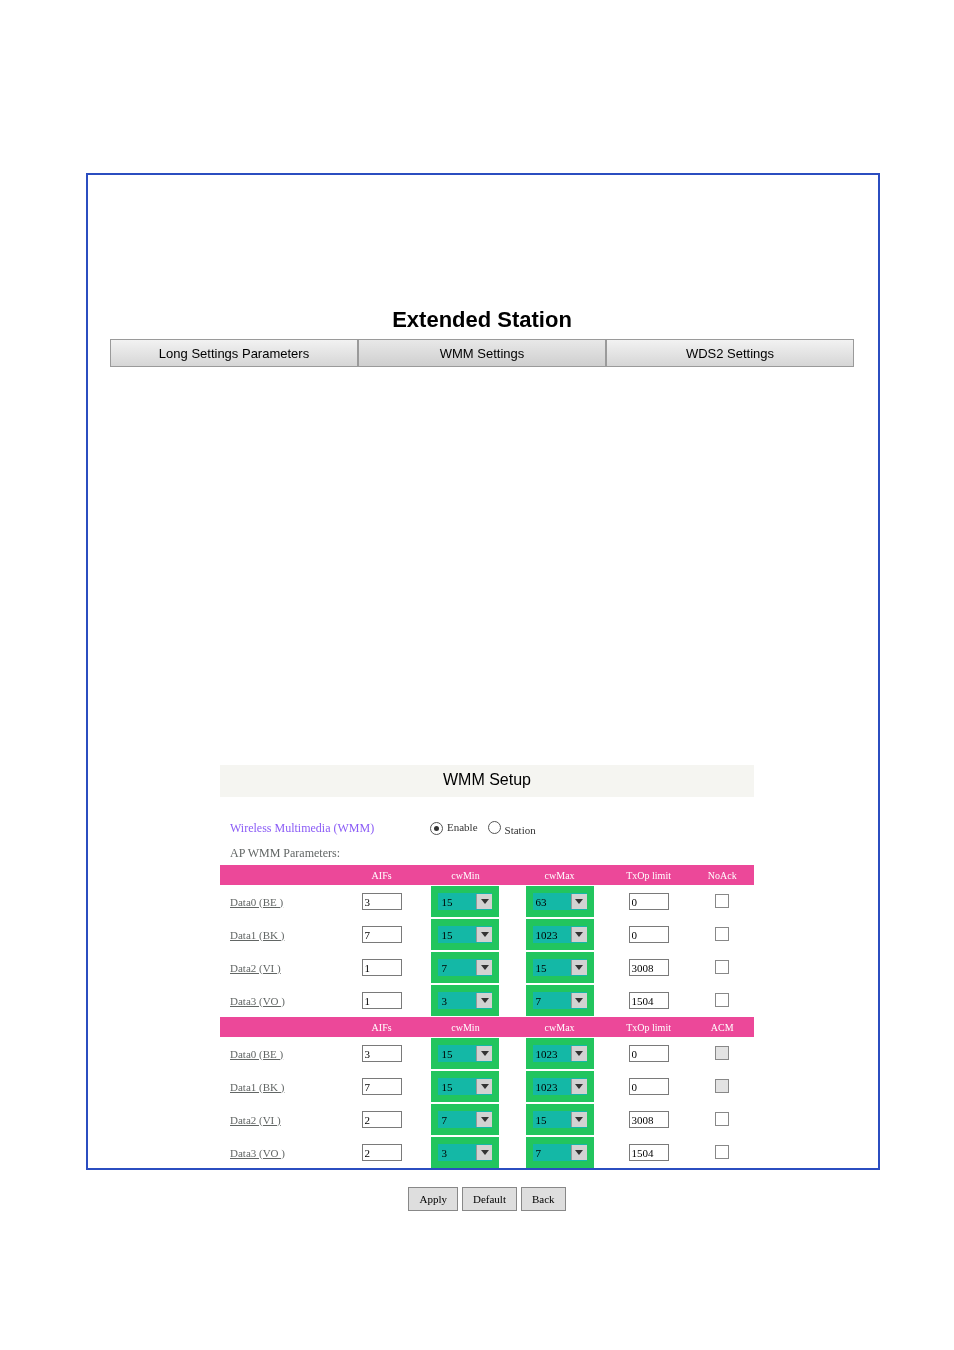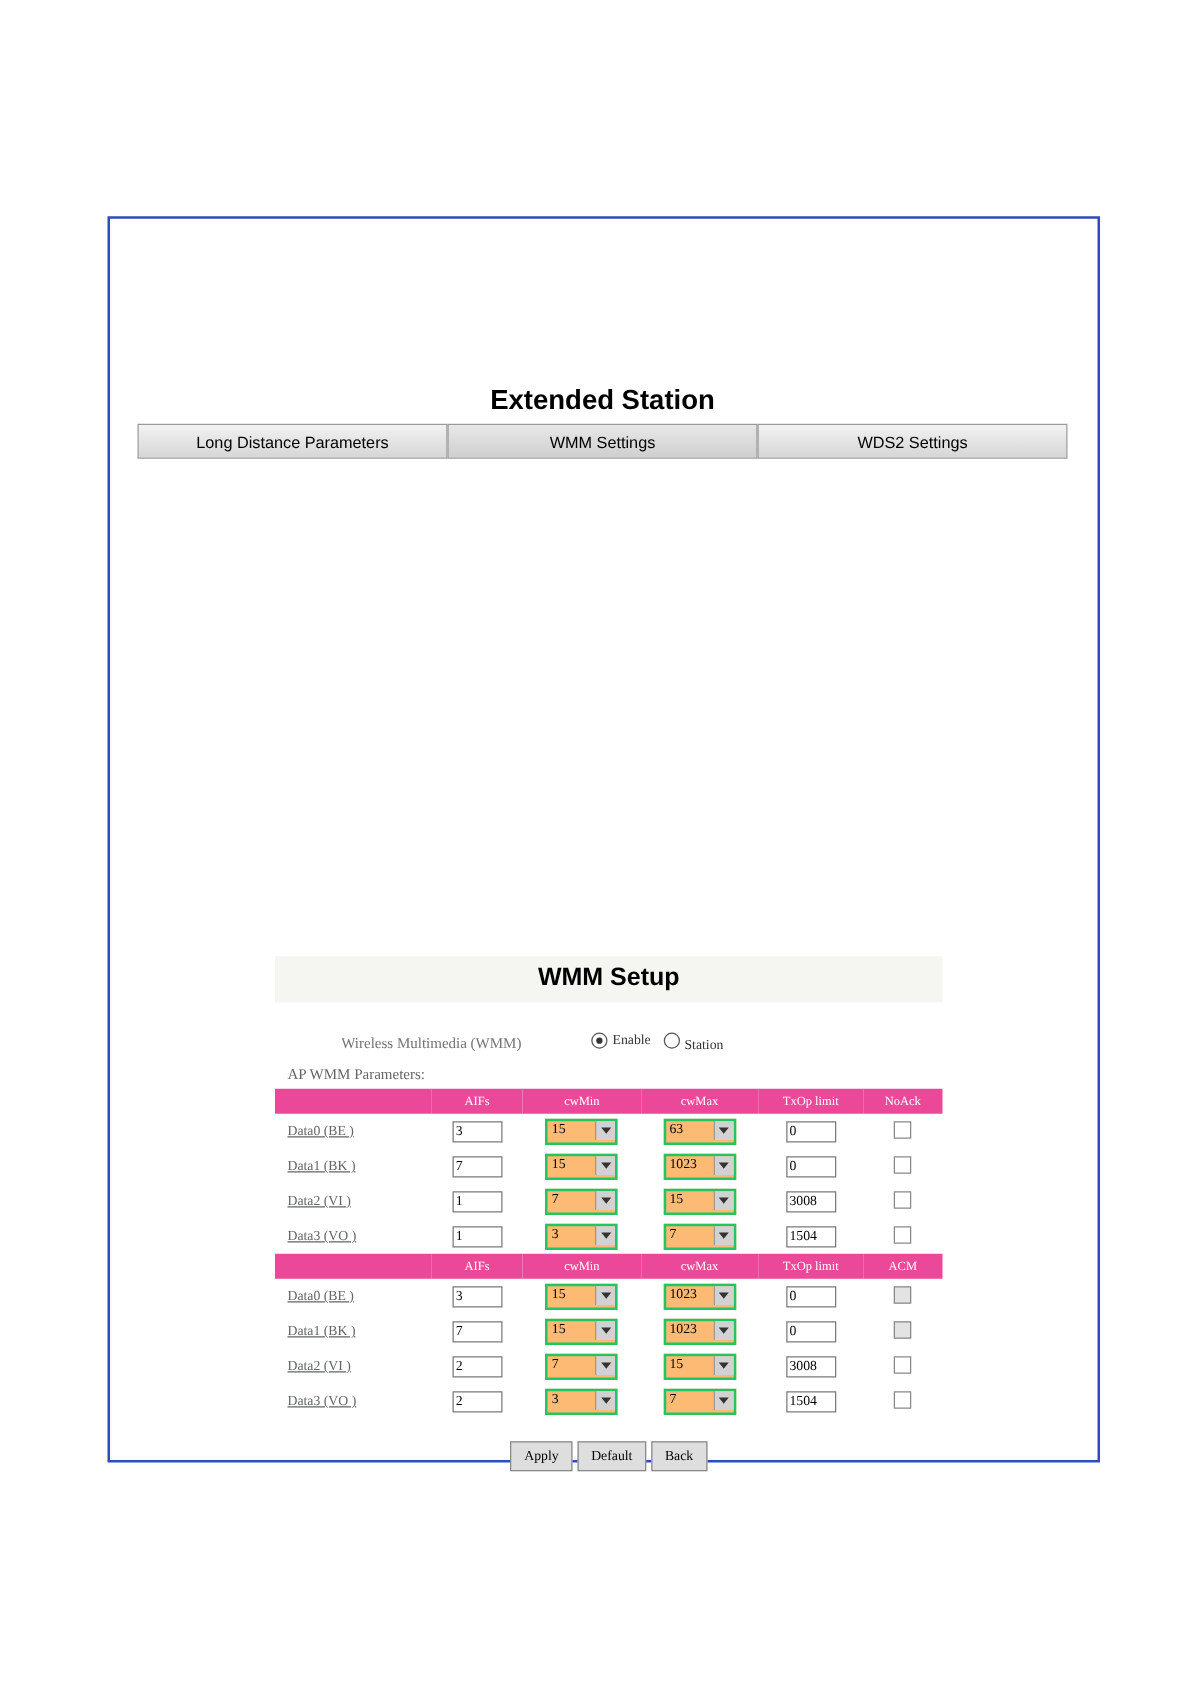--- a/index.html
+++ b/index.html
@@ -4,53 +4,53 @@
 <style>
   html,body{margin:0;padding:0;background:#fff;font-family:Verdana,Arial,sans-serif;color:#333;}
   .page{width:954px;height:1350px;position:relative;}
   .frame{position:absolute;left:86px;top:173px;width:790px;height:993px;border:2px solid #2b4dc0;background:#fff;}
   .feature-area{position:absolute;left:22px;top:132px;width:744px;}
   .feature-title{font-family:Arial,sans-serif;font-size:22px;font-weight:bold;color:#000;text-align:center;margin-bottom:6px;}
   .tabbar{display:flex;gap:0;}
   .tabbtn{flex:1;height:26px;font:13px Arial;background:linear-gradient(#f2f2f2,#d6d6d6);border:1px solid #9a9a9a;display:flex;align-items:center;justify-content:center;color:#000;}
   .tabbtn.active{background:linear-gradient(#e8e8e8,#cfcfcf);}
   .panel{position:absolute;left:132px;top:590px;width:534px;}
-  .panel-title{font-family:Arial,sans-serif;font-size:20px;font-weight:bold;text-align:center;color:#000;background:#f5f5f1;padding:6px 0 8px 0;}
-  .label{font:12px Verdana;color:#737373;margin-left:43px;}
+  .panel-title{font-family:Arial,sans-serif;font-size:16px;font-weight:normal;text-align:center;color:#000;background:#f5f5f1;padding:6px 0 8px 0;}
+  .label{font:12px Verdana;color:#8b5cf6;}
   .section-sub{font:12px Verdana;color:#626665;margin:10px 0 4px 10px;}
   .wmm-main{padding:16px 0 0 0;}
   .radio-row{display:flex;align-items:center;gap:30px;margin:8px 0 4px 10px;}
   .radio-group{display:flex;gap:10px;font:11px Verdana;color:#333;}
   .tbl{width:100%;border-collapse:collapse;}
   .tbl th{font:10px Verdana;color:#fff;background:#ec4899;height:18px;text-align:center;font-weight:normal;}
   .tbl td{font:11px Verdana;color:#626665;height:26px;text-align:center;}
   .tbl td.rl{text-align:left;padding-left:10px;text-decoration:underline;}
   .inp{width:34px;height:15px;font:11px Verdana;color:#000;background:#fff;border:1px solid #7a7a7a;padding:0 2px;}
-  .sel{display:inline-flex;align-items:flex-start;height:17px;border:2px solid #22c55e;background:#fdba74;}
+  .sel{display:inline-flex;align-items:center;height:17px;border:7px solid #22c55e;background:#14b8a6;}
   .sel-val{width:34px;font:11px Verdana;color:#000;padding:0 1px 0 3px;text-align:left;}
   .sel-btn{width:15px;height:15px;background:#d2d2d2;border-left:1px solid #999;display:flex;align-items:center;justify-content:center;}
   .chk{width:12px;height:12px;border:1px solid #888;background:#fff;display:inline-block;}
   .chk.grey{background:#e3e3e3;}
   .btnbar{display:flex;justify-content:center;gap:4px;margin-top:18px;}
   .btn{font:11px Verdana;color:#000;background:#dedede;border:1px solid #888;padding:1px 10px;height:20px;display:flex;align-items:center;}
   .note{text-align:center;font:11px Verdana;font-style:italic;color:#8c8c8c;margin-top:6px;}
   .dd-tri{width:0;height:0;border-left:4px solid transparent;border-right:4px solid transparent;border-top:5px solid #333;}
   .radio-dot{width:11px;height:11px;border-radius:50%;border:1px solid #555;display:inline-flex;align-items:center;justify-content:center;margin-right:4px;background:#fff;}
   .radio-dot.on::after{content:"";width:5px;height:5px;background:#333;border-radius:50%;}
 </style>
 </head>
 <body>
 
 <div class="page">
   <div class="frame">
 
     <div class="feature-area">
       <div class="feature-title">Extended Station</div>
       <div class="tabbar">
-        <div class="tabbtn">Long Distance Parameters</div>
+        <div class="tabbtn">Long Settings Parameters</div>
         <div class="tabbtn active">WMM Settings</div>
         <div class="tabbtn">WDS2 Settings</div>
       </div>
     </div>
 
     <div class="panel">
       <div class="panel-title">WMM Setup</div>
 
       <div class="wmm-main">
         <div class="radio-row">

